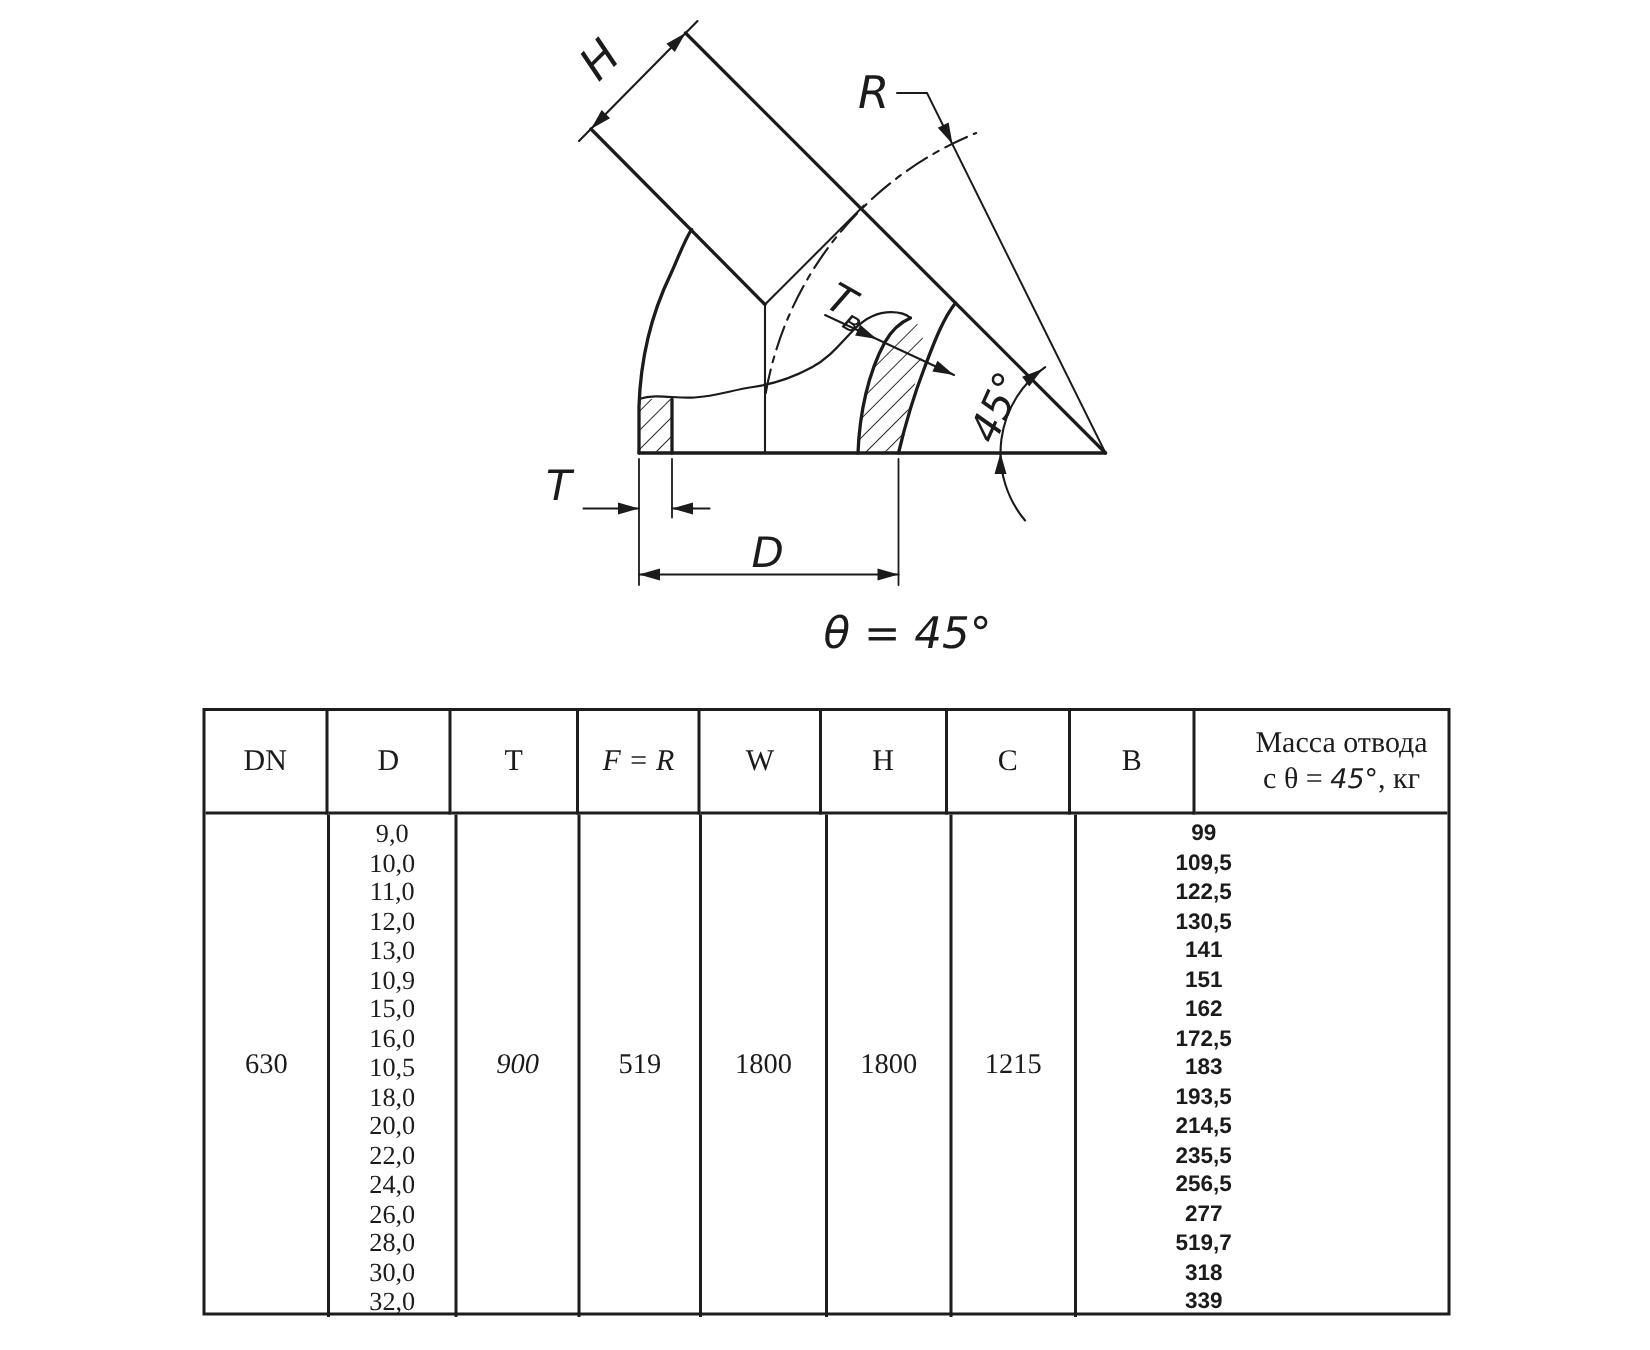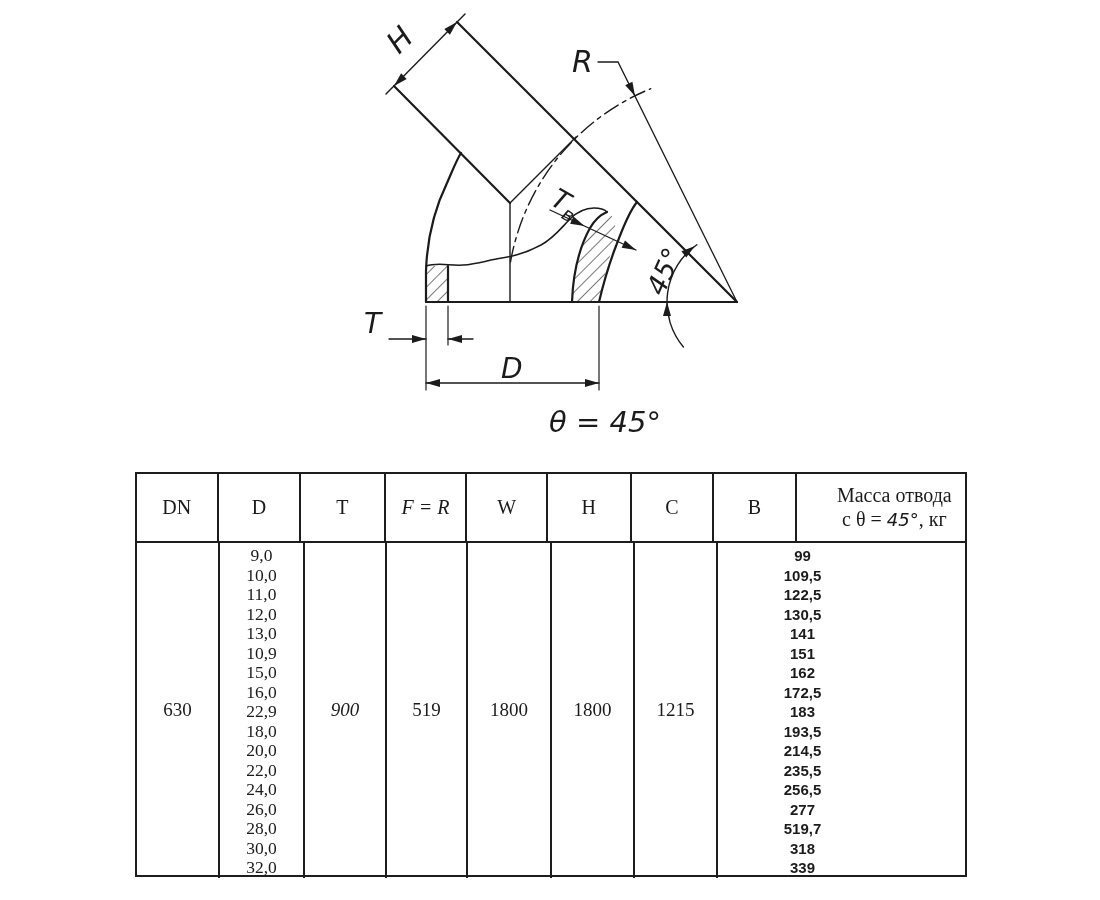--- a/index.html
+++ b/index.html
@@ -123,21 +123,21 @@
       <div class="td c1">630</div>
       <div class="td c2 list-col">
           <div>9,0</div>
           <div>10,0</div>
           <div>11,0</div>
           <div>12,0</div>
           <div>13,0</div>
           <div>10,9</div>
           <div>15,0</div>
           <div>16,0</div>
-          <div>22,9</div>
+          <div>10,5</div>
           <div>18,0</div>
           <div>20,0</div>
           <div>22,0</div>
           <div>24,0</div>
           <div>26,0</div>
           <div>28,0</div>
           <div>30,0</div>
           <div>32,0</div>
         </div>
       <div class="td c3">900</div>

